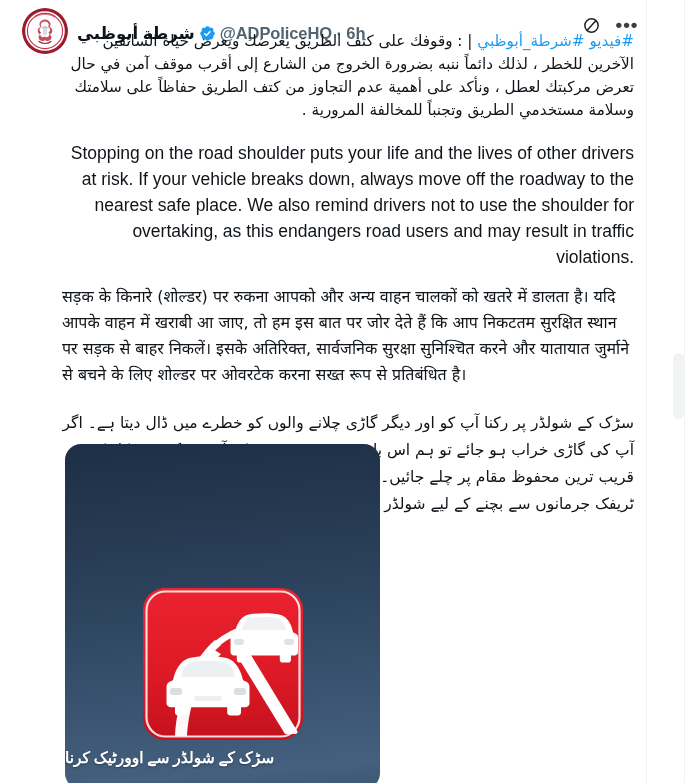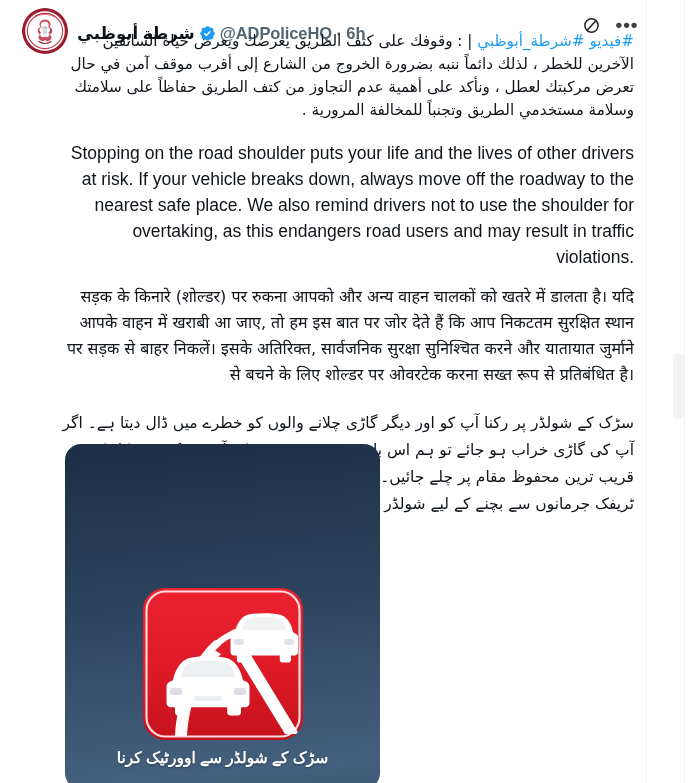--- a/index.html
+++ b/index.html
@@ -158,21 +158,21 @@
     unicode-bidi: plaintext;
     font-size: 17.5px;
     line-height: 26px;
     font-family: "Liberation Sans", sans-serif;
     margin-top: 18px;
     color: #0f1419;
   }
 
   .para-hindi {
     direction: rtl;
-    text-align: right;
+    text-align: left;
     font-size: 16px;
     line-height: 26px;
     font-family: "DejaVu Sans", sans-serif;
     margin-bottom: 22px;
   }
 
   .para-urdu {
     direction: rtl;
     text-align: right;
     font-size: 15.5px;
@@ -213,26 +213,26 @@
     transform: translateX(-50%);
     width: 168px;
     height: 160px;
   }
 
   .media-caption {
     position: absolute;
     left: 0;
     right: 0;
     top: 305px;
-    text-align: center;
+    text-align: left;
     direction: rtl;
     color: #ffffff;
     font-size: 15.5px;
     font-weight: 700;
-    font-family: Liberation Sans, sans-serif;
+    font-family: Liberation Serif, serif;
     text-shadow: 0 1px 2px rgba(0,0,0,0.35);
     letter-spacing: 0.2px;
   }
 </style>
 </head>
 <body>
 
 <div class="tweet-root">
 
   <div class="rail-divider a"></div>

